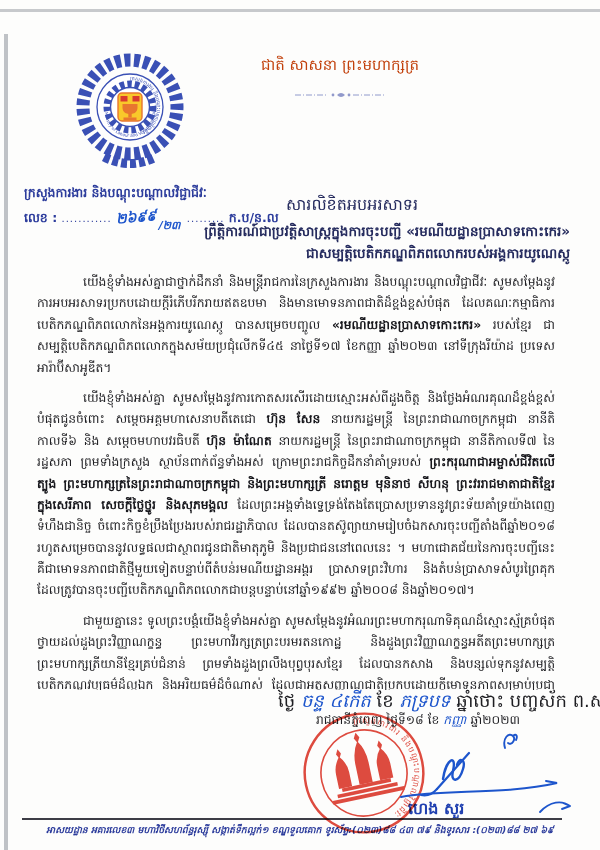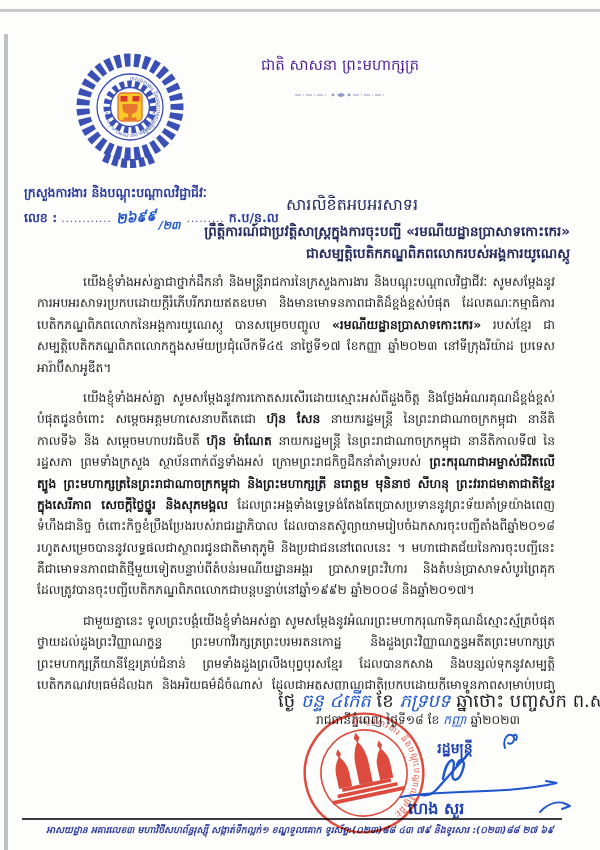--- a/index.html
+++ b/index.html
@@ -5,21 +5,21 @@
   html,body{margin:0;padding:0;background:#e9e9ea;}
   .page{position:relative;width:600px;height:850px;background:#fdfdfc;overflow:hidden;
         font-family:"DejaVu Sans","Liberation Sans",sans-serif;color:#1e1e22;}
   .edge-top{position:absolute;top:9px;left:0;right:0;height:3px;background:#c7c9cc;}
   .edge-left{position:absolute;top:34px;left:4px;width:4px;bottom:0;background:#bfc2c6;}
 
   
   .logo{position:absolute;left:60px;top:50px;width:140px;height:126px;}
   .kingdom{position:absolute;left:205px;top:46px;width:270px;text-align:center;}
   .kingdom-title{font-size:19px;font-weight:bold;color:#2c3c9c;letter-spacing:.5px;}
-  .motto{font-size:15px;color:#4c1d95;margin-top:9px;}
+  .motto{font-size:15px;color:#c2410c;margin-top:9px;}
   .motto-ornament{margin-top:7px;opacity:.75;}
 
   .ministry{position:absolute;left:24px;top:185px;width:300px;color:#2c3c9c;font-weight:bold;}
   .ministry-name{font-size:12.5px;}
   .ref-line{margin-top:5px;font-size:12.5px;white-space:nowrap;}
   .dots{letter-spacing:1px;font-weight:normal;color:#2c3c9c;font-size:10px;}
   .hand{color:#1d55cc;font-style:italic;}
   .hand-num{display:inline-block;font-size:14px;transform:rotate(-5deg);font-weight:bold;}
   .hand-sub{display:inline-block;font-size:11px;position:relative;top:7px;left:-2px;font-weight:bold;}
 
@@ -125,21 +125,20 @@
     <span> ខែ</span>
     <span class="hand">ភទ្របទ</span>
     <span> ឆ្នាំថោះ បញ្ចស័ក ព.ស.២៥៦៧</span>
   </div>
   <div class="date2">
     <span>រាជធានីភ្នំពេញ ថ្ងៃទី១៨ ខែ</span>
     <span class="hand">កញ្ញា</span>
     <span> ឆ្នាំ២០២៣</span>
   </div>
 
-  <div class="minister-title">រដ្ឋមន្ត្រី</div>
   <div class="minister-loop">
     <svg width="20" height="22" viewBox="0 0 20 22">
         <path d="M5 18 C 2 8, 9 2, 13 6 C 16 9, 12 16, 8 13 M13 6 C 16 3, 18 6, 16 10" fill="none" stroke="#1d55cc" stroke-width="1.9" stroke-linecap="round"></path>
       </svg>
   </div>
   <div class="signature">
     <svg width="190" height="58" viewBox="0 0 190 58">
       <g fill="none" stroke="#1d55cc" stroke-linecap="round">
         <path d="M58 34 C 61 14, 72 8, 68 26 C 65 38, 74 38, 78 24 C 81 14, 74 12, 72 20" stroke-width="2.4"></path>
         <path d="M84 8 L 52 44" stroke-width="2.2"></path>

